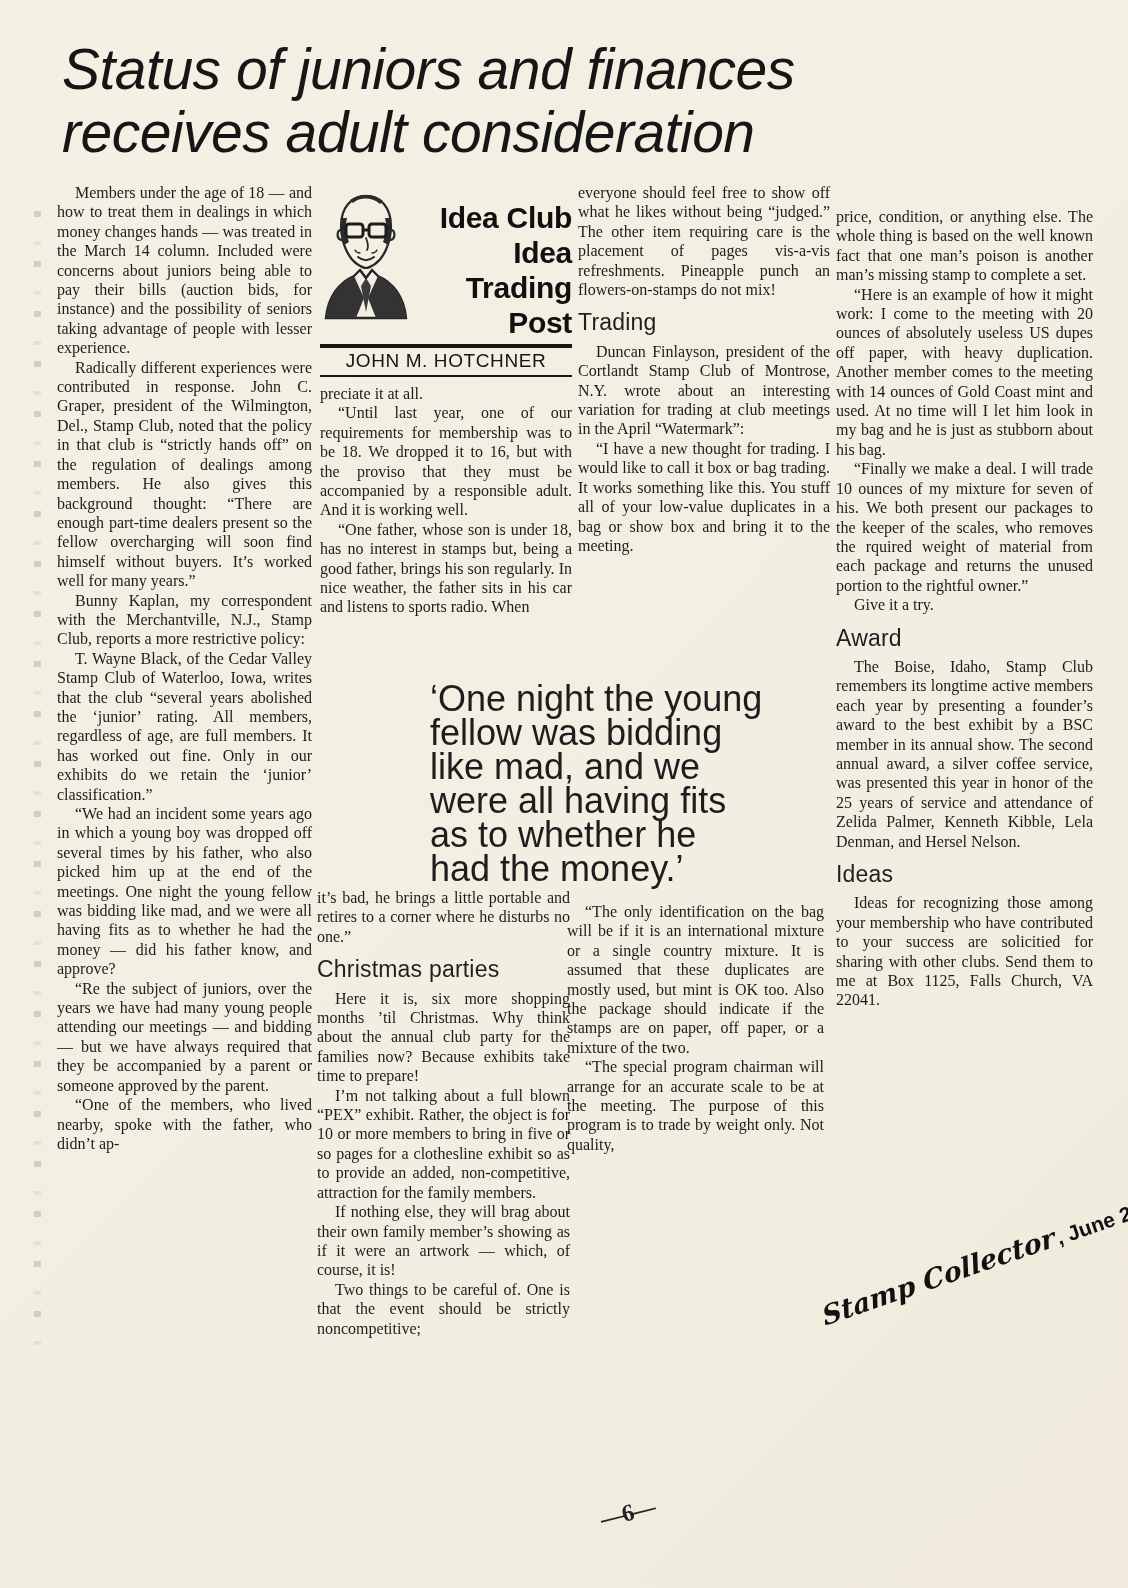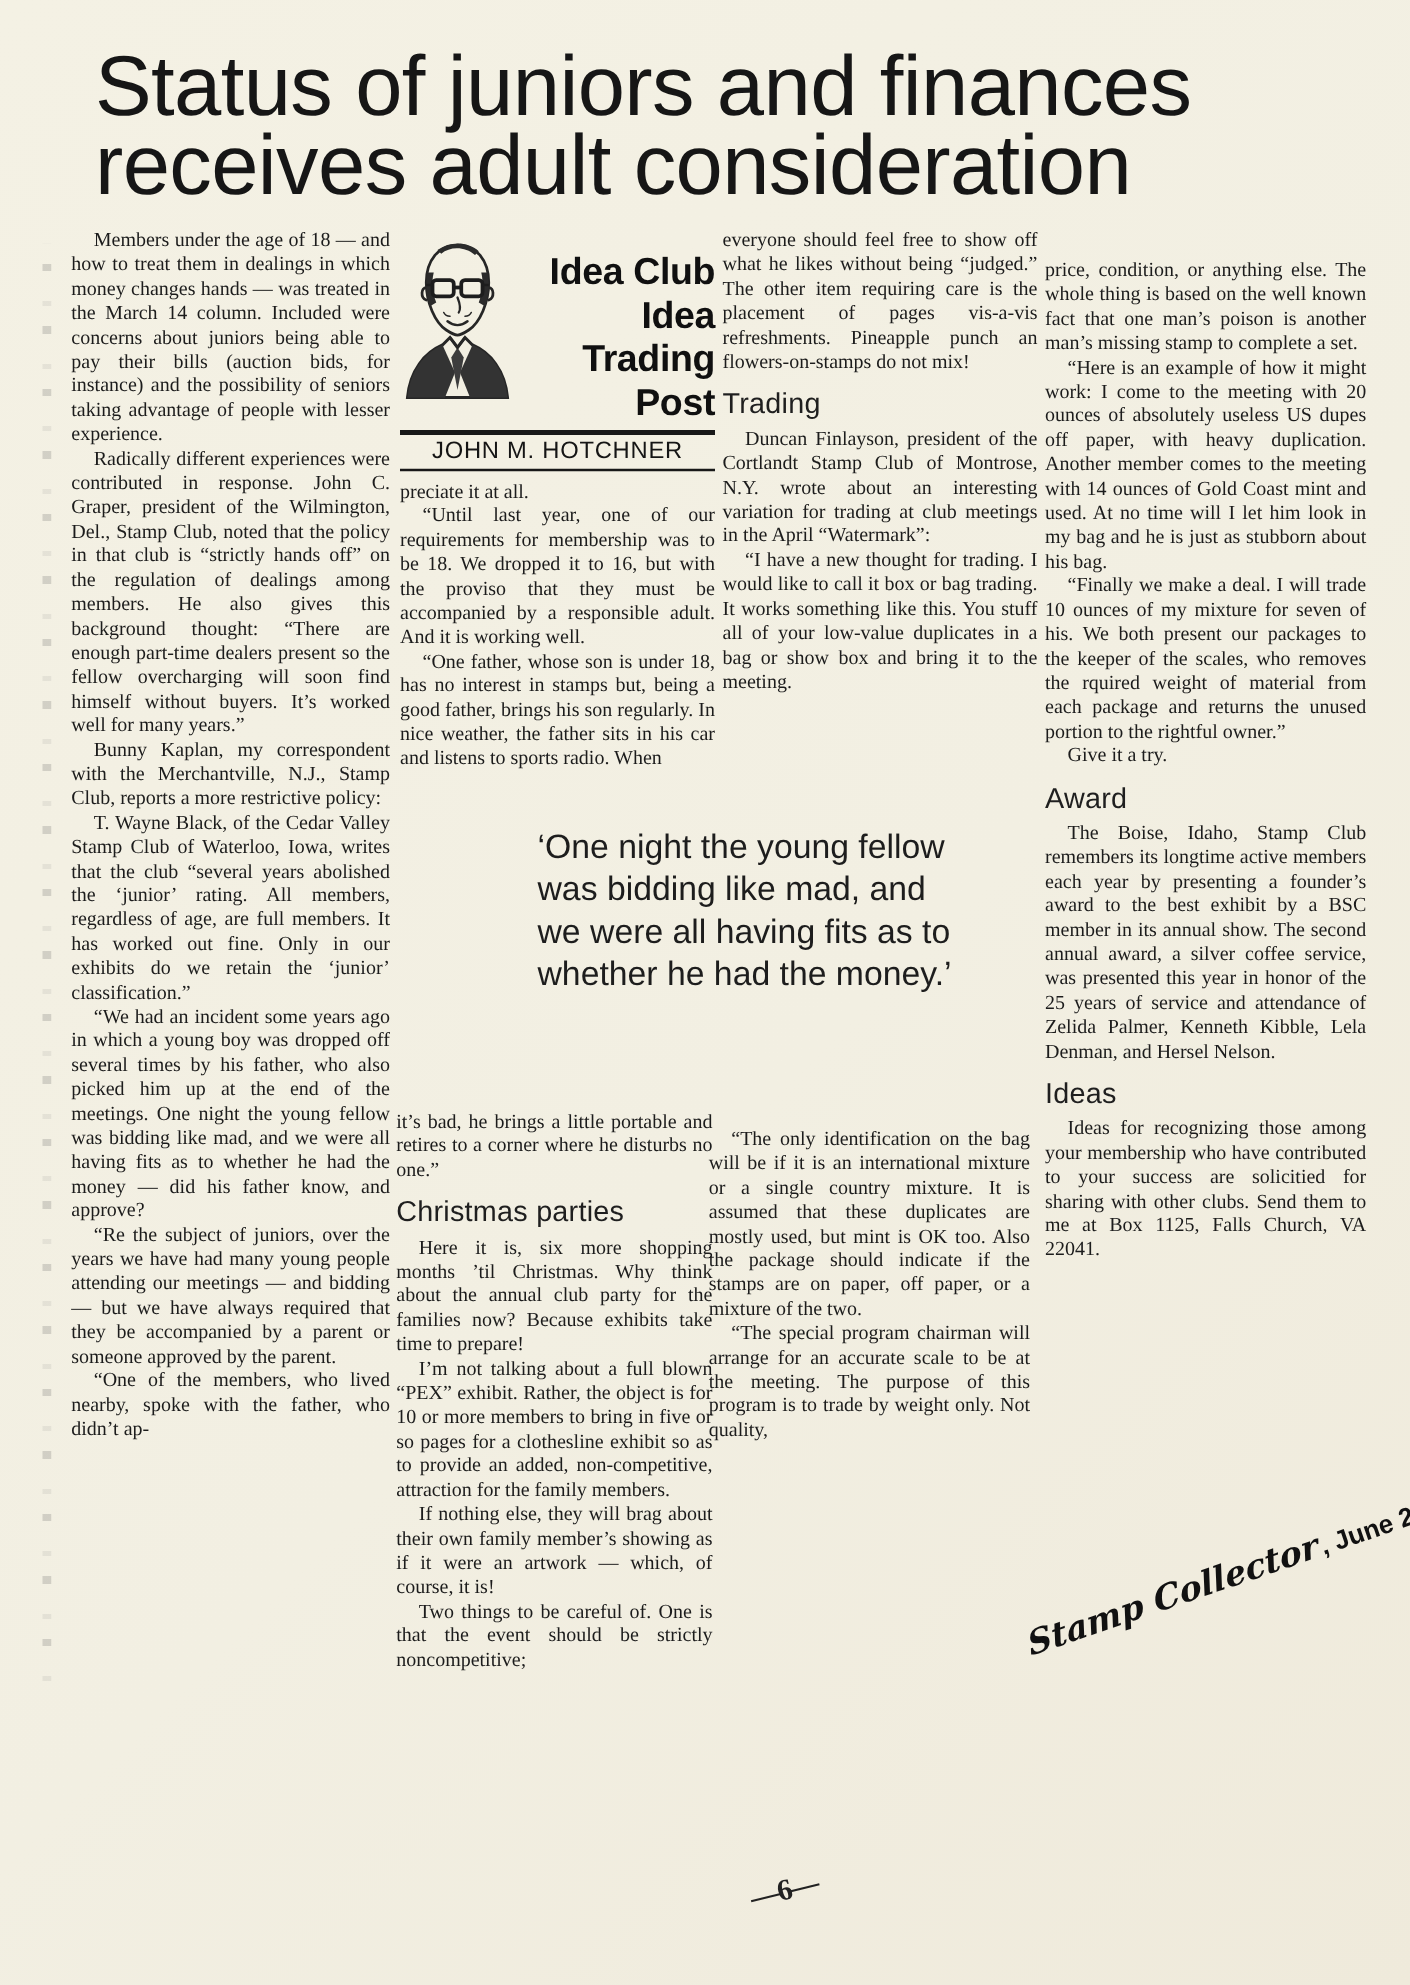--- a/index.html
+++ b/index.html
@@ -15,24 +15,24 @@
     background:linear-gradient(135deg,#f4f1e4 0%,#f2efe2 55%,#efeadb 100%);
   }
   
   .scan-strip{
     position:absolute;left:34px;top:195px;width:7px;height:1150px;
     background:repeating-linear-gradient(to bottom,
       rgba(90,90,90,0) 0 16px, rgba(90,90,90,.22) 16px 22px,
       rgba(90,90,90,0) 22px 46px, rgba(120,120,120,.12) 46px 50px);
   }
   .headline{
-    position:absolute;left:76px;top:38px;width:1020px;
-    font-family:"Liberation Sans", sans-serif;
-    font-size:68px;line-height:63px;font-weight:500;
-    letter-spacing:-0.5px;color:#161616;
+    position:absolute;left:62px;top:38px;width:1020px;
+    font-family:"Liberation Sans", sans-serif;
+    font-size:57px;line-height:63px;font-weight:500;
+    letter-spacing:-0.5px;color:#161616;font-style:italic;
   }
   .col{
     position:absolute;
     font-size:16px;line-height:19.4px;
     color:#1c1c1c;text-align:justify;
   }
   .col p{margin:0;text-indent:18px;}
   .col p.noindent{text-indent:0;}
   .subhead{
     font-family:"Liberation Sans", sans-serif;
@@ -60,23 +60,23 @@
   .byline-box{
     margin-top:4px;
     border-top:4px solid #181818;
     border-bottom:2px solid #181818;
     padding:2px 0 3px 0;
     text-align:center;
     font-family:"Liberation Sans", sans-serif;
     font-size:19px;letter-spacing:.6px;color:#151515;
   }
   .pull-quote{
-    position:absolute;left:430px;top:660px;width:336px;
-    font-family:"Liberation Sans", sans-serif;
-    font-size:27px;line-height:34px;font-weight:500;
+    position:absolute;left:430px;top:682px;width:336px;
+    font-family:"Liberation Sans", sans-serif;
+    font-size:36px;line-height:34px;font-weight:500;
     color:#1d1d1d;text-align:left;
   }
   .credit{
     position:absolute;left:828px;top:1300px;width:330px;
     transform:rotate(-19deg);transform-origin:left bottom;
     white-space:nowrap;color:#111;
   }
   .credit .script{
     display:inline-block;
     font-family:"DejaVu Serif", serif;

